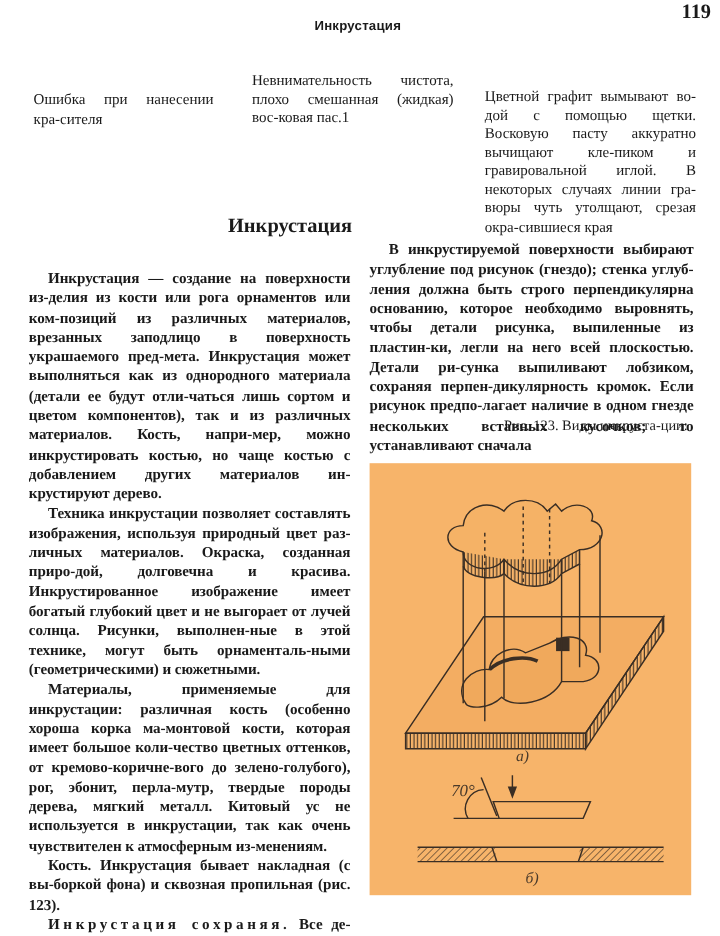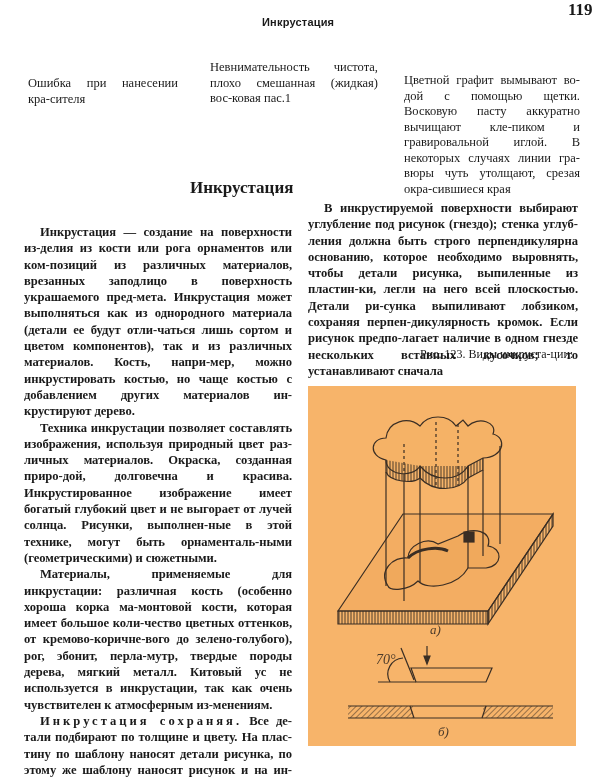--- a/index.html
+++ b/index.html
@@ -38,20 +38,21 @@
 <div class="abs tcell c1">Ошибка при нанесении кра-сителя</div>
 <div class="abs tcell c2">Невнимательность чистота, плохо смешанная (жидкая) вос-ковая пас.1</div>
 <div class="abs tcell c3">Цветной графит вымывают во-дой с помощью щетки. Восковую пасту аккуратно вычищают кле-пиком и гравировальной иглой. В некоторых случаях линии гра-вюры чуть утолщают, срезая окра-сившиеся края</div>
 
 <div class="abs section-title">Инкрустация</div>
 
 <div class="abs col left-col">
   <p>Инкрустация — создание на поверхности из-делия из кости или рога орнаментов или ком-позиций из различных материалов, врезанных заподлицо в поверхность украшаемого пред-мета. Инкрустация может выполняться как из однородного материала (детали ее будут отли-чаться лишь сортом и цветом компонентов), так и из различных материалов. Кость, напри-мер, можно инкрустировать костью, но чаще костью с добавлением других материалов ин-крустируют дерево.</p>
   <p>Техника инкрустации позволяет составлять изображения, используя природный цвет раз-личных материалов. Окраска, созданная приро-дой, долговечна и красива. Инкрустированное изображение имеет богатый глубокий цвет и не выгорает от лучей солнца. Рисунки, выполнен-ные в этой технике, могут быть орнаменталь-ными (геометрическими) и сюжетными.</p>
   <p>Материалы, применяемые для инкрустации: различная кость (особенно хороша корка ма-монтовой кости, которая имеет большое коли-чество цветных оттенков, от кремово-коричне-вого до зелено-голубого), рог, эбонит, перла-мутр, твердые породы дерева, мягкий металл. Китовый ус не используется в инкрустации, так как очень чувствителен к атмосферным из-менениям.</p>
+  <p><b>Кость.</b><span> Инкрустация бывает накладная (с вы-боркой фона) и сквозная пропильная (рис. 123).</span></p>
   <p><span class="spaced">Инкрустация сохраняя.</span><span> Все де-тали подбирают по толщине и цвету. На плас-тину по шаблону наносят детали рисунка, по этому же шаблону наносят рисунок и на ин-крустируемую поверхность. Очень важно, что-бы рисунок был нанесен на обе поверхности точно, так как от точности и аккуратности при нанесении рисунка зависит чистота исполнения изделия.</span></p>
 </div>
 
 <div class="abs col right-col">
   <p>В инкрустируемой поверхности выбирают углубление под рисунок (гнездо); стенка углуб-ления должна быть строго перпендикулярна основанию, которое необходимо выровнять, чтобы детали рисунка, выпиленные из пластин-ки, легли на него всей плоскостью. Детали ри-сунка выпиливают лобзиком, сохраняя перпен-дикулярность кромок. Если рисунок предпо-лагает наличие в одном гнезде нескольких вставных кусочков; то устанавливают сначала</p>
 </div>
 
 <div class="abs caption">
   <div>Рис. 123. Виды инкруста-ции:</div>
 </div>

